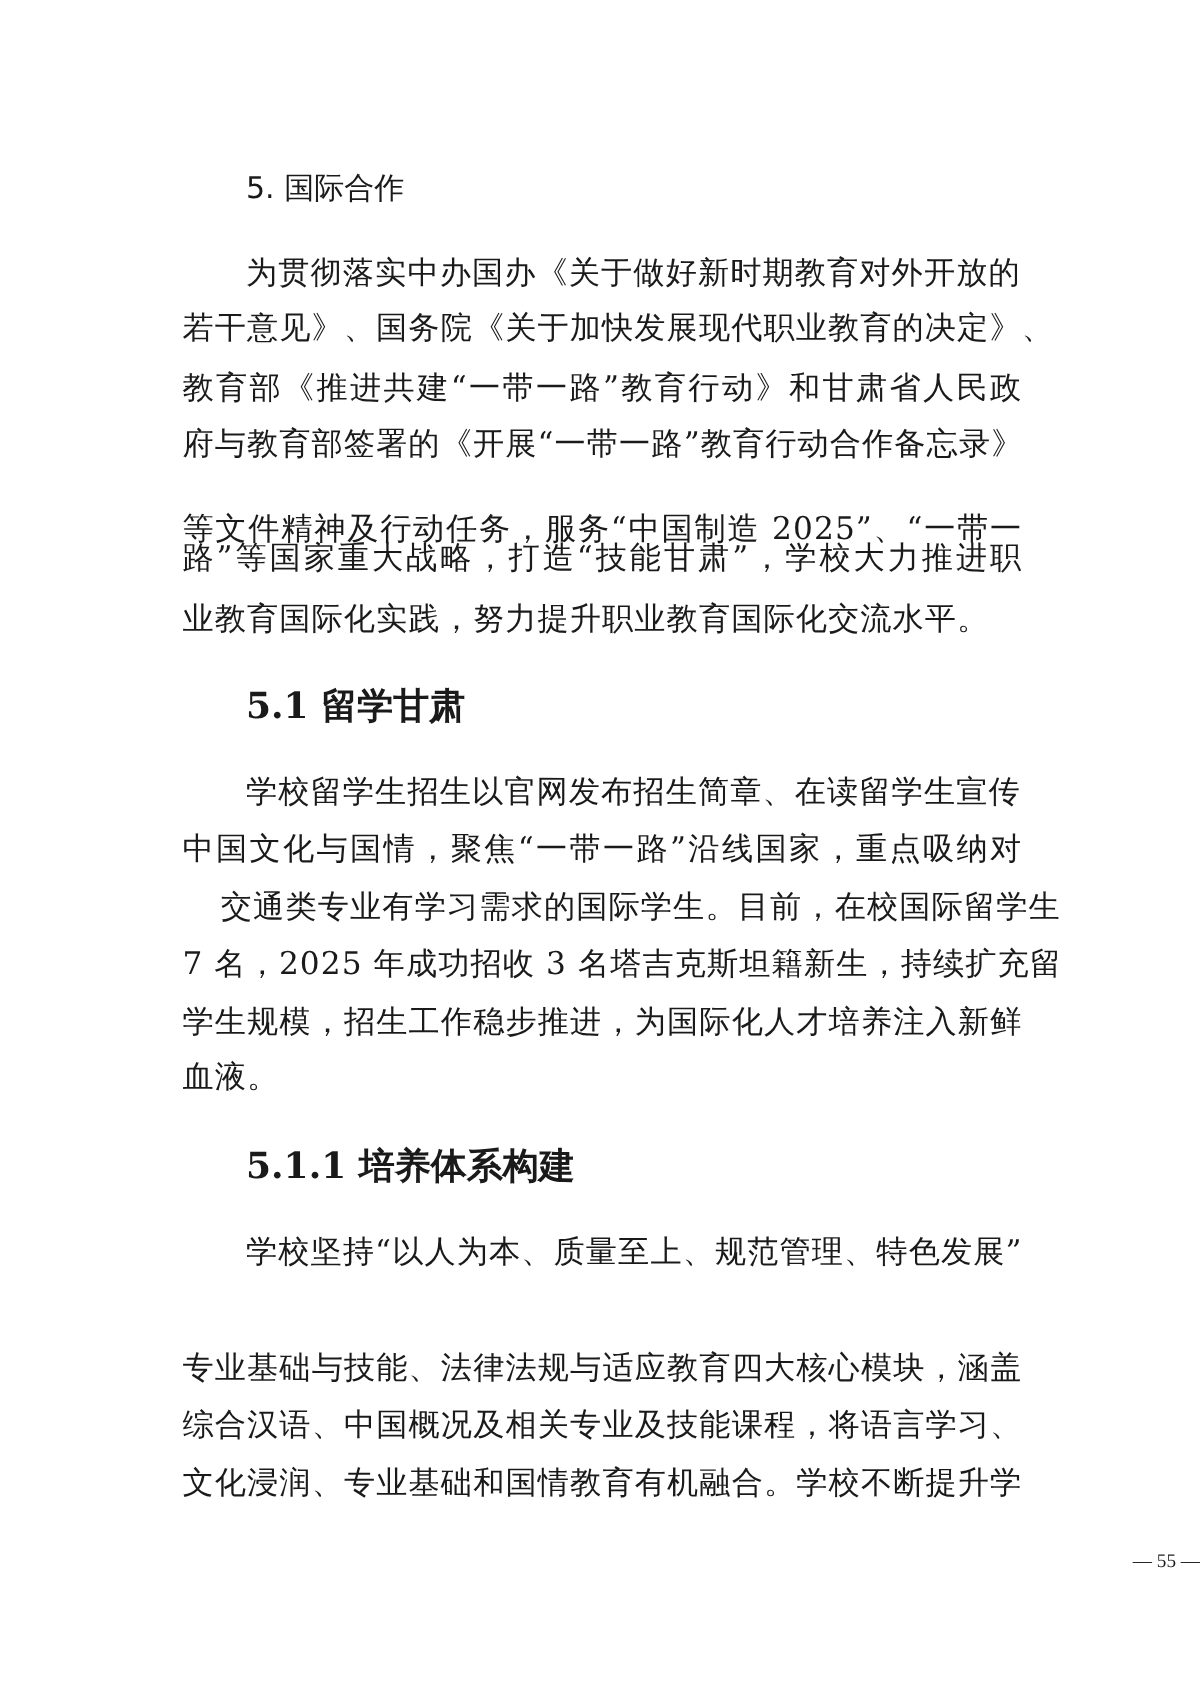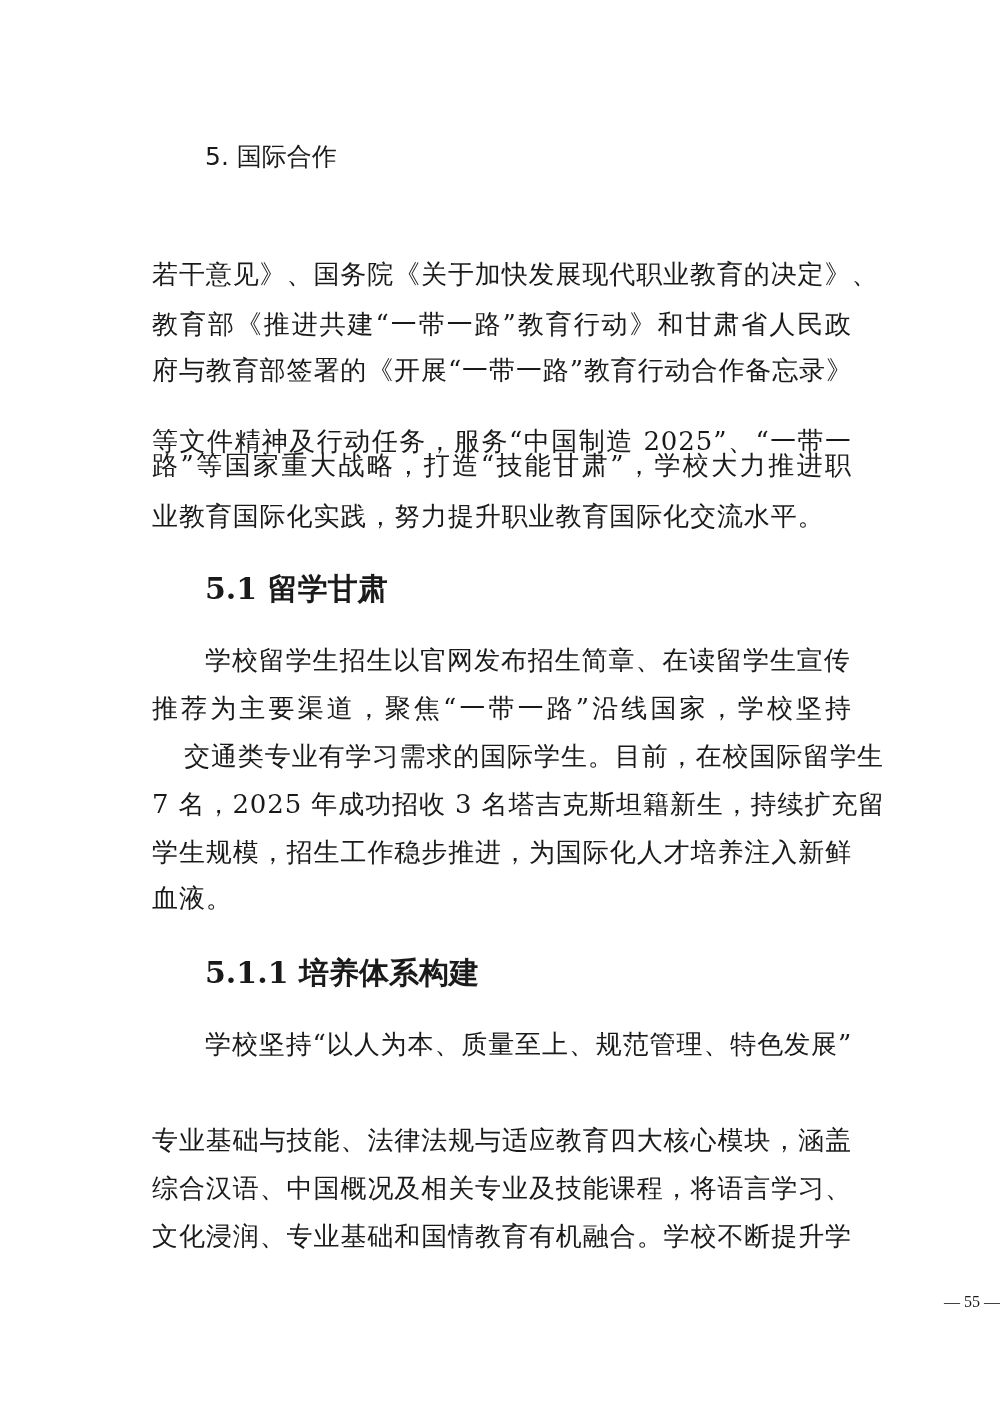--- a/index.html
+++ b/index.html
@@ -64,31 +64,32 @@
     font-family: "Liberation Serif", "DejaVu Serif", serif;
   }
 </style>
 </head>
 <body>
 
 <div class="page">
 
   <div class="h1" style="top:140px;">5. 国际合作</div>
 
+  <div class="line indent" style="top:211px;">为贯彻落实中办国办《关于做好新时期教育对外开放的</div>
   <div class="line" style="top:257px;">若干意见》、国务院《关于加快发展现代职业教育的决定》、</div>
   <div class="line" style="top:307px;">教育部《推进共建“一带一路”教育行动》和甘肃省人民政</div>
   <div class="line" style="top:353px;">府与教育部签署的《开展“一带一路”教育行动合作备忘录》</div>
   <div class="line" style="top:400px;margin-top:24px;">等文件精神及行动任务，服务“中国制造 2025”、“一带一</div>
   <div class="line" style="top:448px;">路”等国家重大战略，打造“技能甘肃”，学校大力推进职</div>
   <div class="line last" style="top:499px;">业教育国际化实践，努力提升职业教育国际化交流水平。</div>
 
   <div class="h2" style="top:572px;">5.1 留学甘肃</div>
 
   <div class="line indent" style="top:643px;">学校留学生招生以官网发布招生简章、在读留学生宣传</div>
-  <div class="line" style="top:691px;">推荐为主要渠道，聚焦“一带一路”沿线国家，学校坚持</div>
+  <div class="line" style="top:691px;">中国文化与国情，聚焦“一带一路”沿线国家，重点吸纳对</div>
   <div class="line" style="top:739px;margin-left:32px;">交通类专业有学习需求的国际学生。目前，在校国际留学生</div>
   <div class="line" style="top:787px;">7 名，2025 年成功招收 3 名塔吉克斯坦籍新生，持续扩充留</div>
   <div class="line" style="top:835px;">学生规模，招生工作稳步推进，为国际化人才培养注入新鲜</div>
   <div class="line last" style="top:881px;">血液。</div>
 
   <div class="h2" style="top:956px;">5.1.1 培养体系构建</div>
 
   <div class="line indent" style="top:1027px;">学校坚持“以人为本、质量至上、规范管理、特色发展”</div>
   <div class="line" style="top:1123px;">专业基础与技能、法律法规与适应教育四大核心模块，涵盖</div>
   <div class="line" style="top:1171px;">综合汉语、中国概况及相关专业及技能课程，将语言学习、</div>

